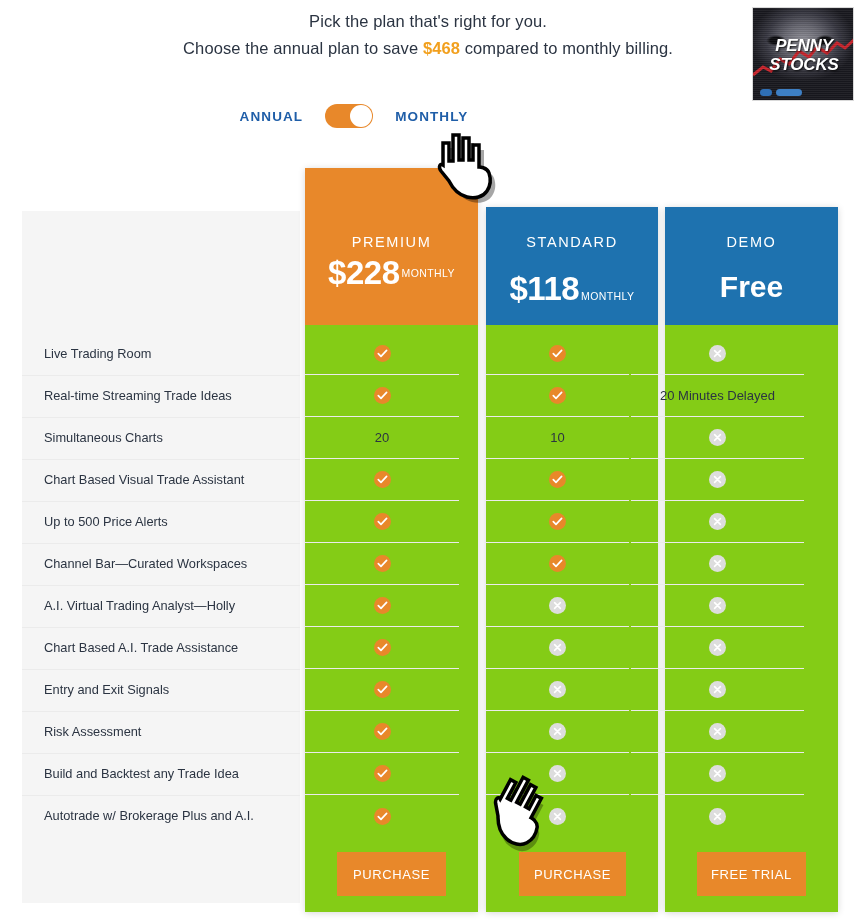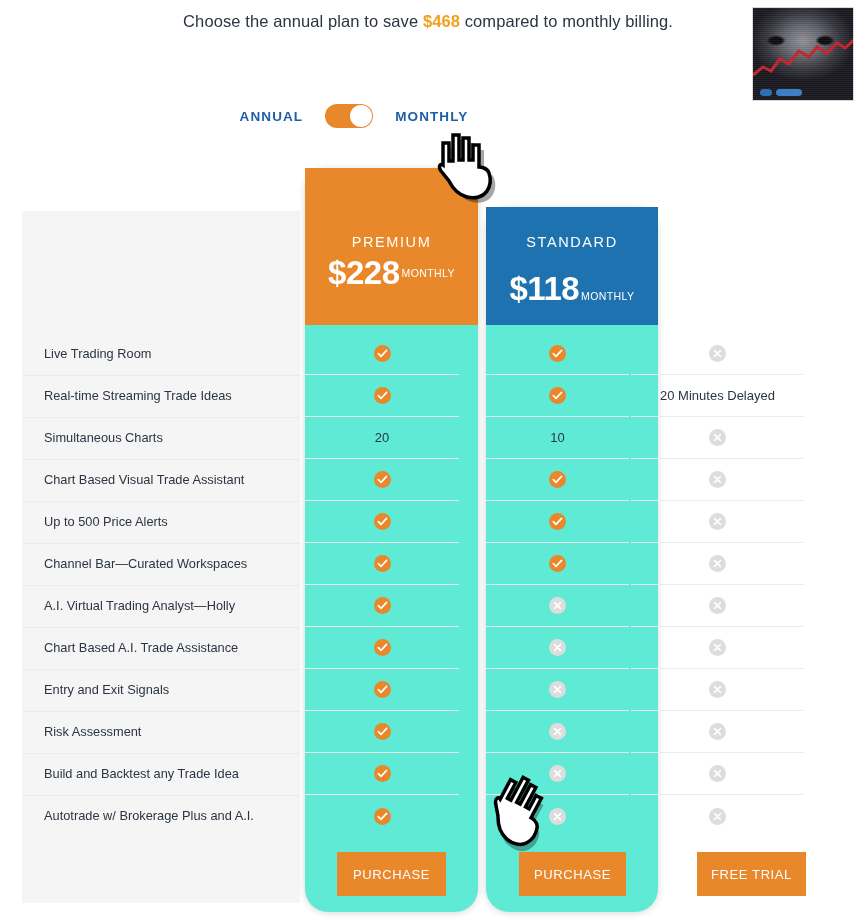--- a/index.html
+++ b/index.html
@@ -151,23 +151,22 @@
     box-sizing: border-box;
   }
   #col-features {
     left: 22px;
     top: 211px;
     width: 278px;
     height: 692px;
     background: #f5f5f5;
   }
   .plan-col {
-    background: #5eead4;
+    background: #84cc16;
     box-shadow: 0 1px 7px rgba(0,0,0,0.16);
-    border-radius: 23px;
   }
   #col-premium { left: 305px; top: 168px; width: 173px; height: 744px; }
   #col-standard { left: 486px; top: 207px; width: 172px; height: 705px; }
   #col-demo { left: 665px; top: 207px; width: 173px; height: 705px; }
 
   .plan-head {
     position: absolute;
     left: 0; top: 0; right: 0;
     color: #fff;
     text-align: center;
@@ -284,31 +283,36 @@
     position: absolute;
     pointer-events: none;
   }
   #cursor-toggle { left: 430px; top: 124px; width: 86px; height: 80px; }
   #cursor-bottom { left: 484px; top: 772px; width: 80px; height: 82px; }
 </style>
 </head>
 <body>
 
 <div id="headline">
+  <div class="line">Pick the plan that's right for you.</div>
   <div class="line"><span>Choose the annual plan to save </span><span class="save-amount">$468</span><span> compared to monthly billing.</span></div>
 </div>
 
 <div id="logo">
   <div class="bill"></div>
   <div class="eyeL"></div>
   <div class="eyeR"></div>
   <svg class="redline" viewBox="0 0 102 46">
     <polyline points="0,38 10,30 18,34 27,22 36,27 46,14 56,20 64,10 74,16 84,6 92,11 102,2" fill="none" stroke="#c9232b" stroke-width="3"></polyline>
   </svg>
   <div class="scanlines"></div>
+  <div class="logo-text">
+    <div>PENNY</div>
+    <div>STOCKS</div>
+  </div>
   <div class="pill"></div>
   <div class="pill2"></div>
 </div>
 
 <div id="toggle-row">
   <span class="toggle-label">ANNUAL</span>
   <div id="toggle-switch">
     <div class="knob"></div>
   </div>
   <span class="toggle-label">MONTHLY</span>
@@ -331,20 +335,28 @@
   <div class="col plan-col" id="col-standard">
     <div class="plan-head">
       <div class="plan-name">STANDARD</div>
       <div class="plan-price">
         <span class="price-main">$118</span>
         <span class="price-period">MONTHLY</span>
       </div>
     </div>
   </div>
 
+  <div class="col plan-col" id="col-demo">
+    <div class="plan-head">
+      <div class="plan-name">DEMO</div>
+      <div class="plan-price">
+        <span class="price-free">Free</span>
+      </div>
+    </div>
+  </div>
 
   <div id="rows-host">
       <div class="row-label" style="top: 333px;">Live Trading Room</div>
       <div class="feat-divider" style="top: 375px;"></div>
       <div class="cell premium" style="top: 333px;">
         <span class="icon-check">
           <svg width="17" height="17" viewBox="0 0 17 17">
             <path d="M4.3 8.7 L7.0 11.4 L12.6 5.4" fill="none" stroke="#ffffff" stroke-width="1.7" stroke-linecap="round" stroke-linejoin="round"></path>
           </svg>
         </span>

